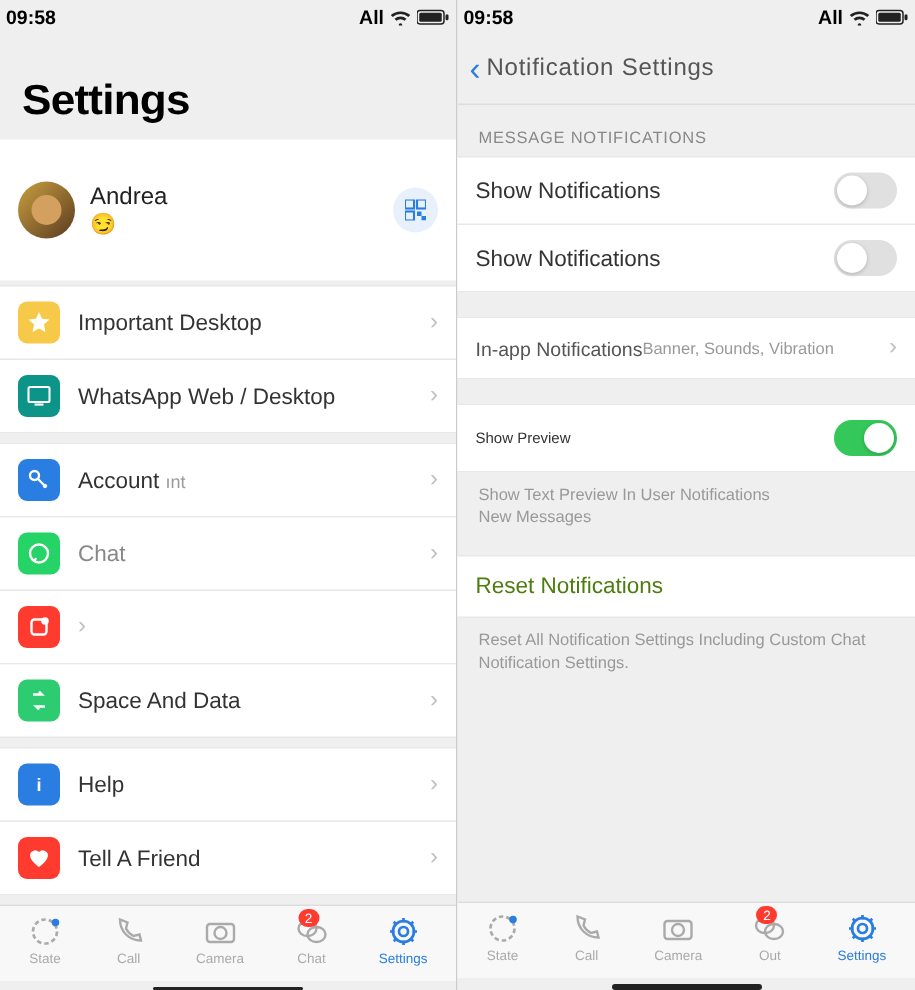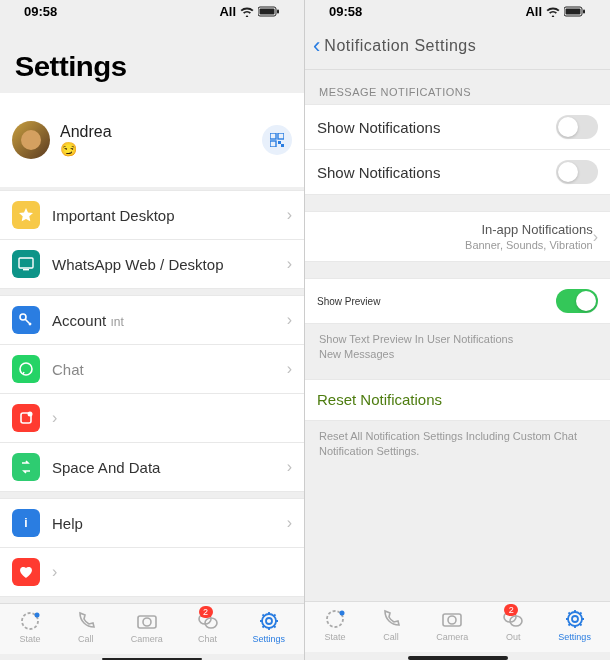--- a/index.html
+++ b/index.html
@@ -1,19 +1,19 @@
 <!DOCTYPE html>
 <html><head>
 <meta charset="utf-8">
 <style>
 * { margin: 0; padding: 0; box-sizing: border-box; font-family: -apple-system, Helvetica, Arial, sans-serif; }
 body { display: flex; width: 610px; height: 660px; background: #f5f5f5; }
 .panel { width: 305px; height: 660px; display: flex; flex-direction: column; background: #efefef; position: relative; }
 .panel-left { border-right: 1px solid #ccc; }
-.status-bar { display: flex; justify-content: space-between; align-items: center; padding: 4px 24px; font-size: 13px; font-weight: 600; }
+.status-bar { display: flex; justify-content: space-between; align-items: center; padding: 4px 4px; font-size: 13px; font-weight: 600; }
 .status-icons { display: flex; align-items: center; gap: 4px; }
 .nav-header { display: flex; align-items: center; padding: 10px 8px; border-bottom: 1px solid #ddd; }
 .back-chevron { color: #2a7de1; font-size: 22px; font-weight: 300; margin-right: 4px; }
 .nav-title { color: #555; font-size: 16px; letter-spacing: 0.5px; }
 .big-title { font-size: 28px; font-weight: 700; padding: 28px 14px 10px; letter-spacing: -0.5px; transform: scaleX(1.05); transform-origin: left; }
 .section-header { font-size: 11px; color: #888; padding: 16px 14px 6px; letter-spacing: 0.5px; text-transform: uppercase; }
 .row { background: #fff; display: flex; align-items: center; padding: 10px 12px; border-top: 1px solid #e8e8e8; border-bottom: 1px solid #e8e8e8; min-height: 42px; }
 .row + .row { border-top: none; }
 .group { margin-bottom: 6px; }
 .profile-row { background: #fff; display: flex; align-items: center; padding: 28px 12px; }
@@ -28,21 +28,21 @@
 .icon-teal { background: #0d9488; }
 .icon-blue { background: #2a7de1; }
 .icon-green { background: #25d366; }
 .icon-red { background: #ff3b30; }
 .icon-green2 { background: #2ecc71; }
 .icon-info { background: #2a7de1; }
 .icon-heart { background: #ff3b30; }
 .row-label { flex: 1; font-size: 15px; color: #333; }
 .row-sublabel { font-size: 11px; color: #999; margin-top: 2px; }
 .chevron { color: #c0c0c0; font-size: 16px; }
-.row-col { flex: 1; display: flex; flex-direction: column; align-items: flex-end; }
+.row-col { flex: 1; display: flex; flex-direction: row; }
 .toggle { width: 42px; height: 24px; border-radius: 12px; position: relative; }
 .toggle-off { background: #e0e0e0; }
 .toggle-on { background: #34c759; }
 .toggle-knob { width: 20px; height: 20px; border-radius: 50%; background: #fff; position: absolute; top: 2px; box-shadow: 0 1px 3px rgba(0,0,0,0.2); }
 .toggle-off .toggle-knob { left: 2px; }
 .toggle-on .toggle-knob { right: 2px; }
 .footer-text { font-size: 11px; color: #999; padding: 8px 14px; line-height: 1.4; }
 .tabbar { display: flex; justify-content: space-around; align-items: center; padding: 6px 2px 10px; border-top: 1px solid #ddd; background: #f8f8f8; margin-top: auto; }
 .tab { display: flex; flex-direction: column; align-items: center; gap: 2px; font-size: 9px; color: #aaa; position: relative; }
 .tab-icon { width: 22px; height: 22px; display: flex; align-items: center; justify-content: center; }
@@ -174,20 +174,21 @@
       </div>
       <span class="row-label">Help</span>
       <span class="chevron">›</span>
     </div>
     <div class="row">
       <div class="icon-box icon-heart">
         <svg width="16" height="16" viewBox="0 0 16 16">
             <path d="M8 14s-6-4-6-8a3.5 3.5 0 016-2 3.5 3.5 0 016 2c0 4-6 8-6 8z" fill="#fff"></path>
           </svg>
       </div>
+      <span class="row-label">Tell A Friend</span>
       <span class="chevron">›</span>
     </div>
   </div>
 
 
   <div class="tabbar">
     <div class="tab">
       <div class="tab-icon">
           <svg width="22" height="22" viewBox="0 0 22 22">
             <circle cx="11" cy="11" r="8" fill="none" stroke="#aaa" stroke-width="1.8" stroke-dasharray="3 2"></circle>

